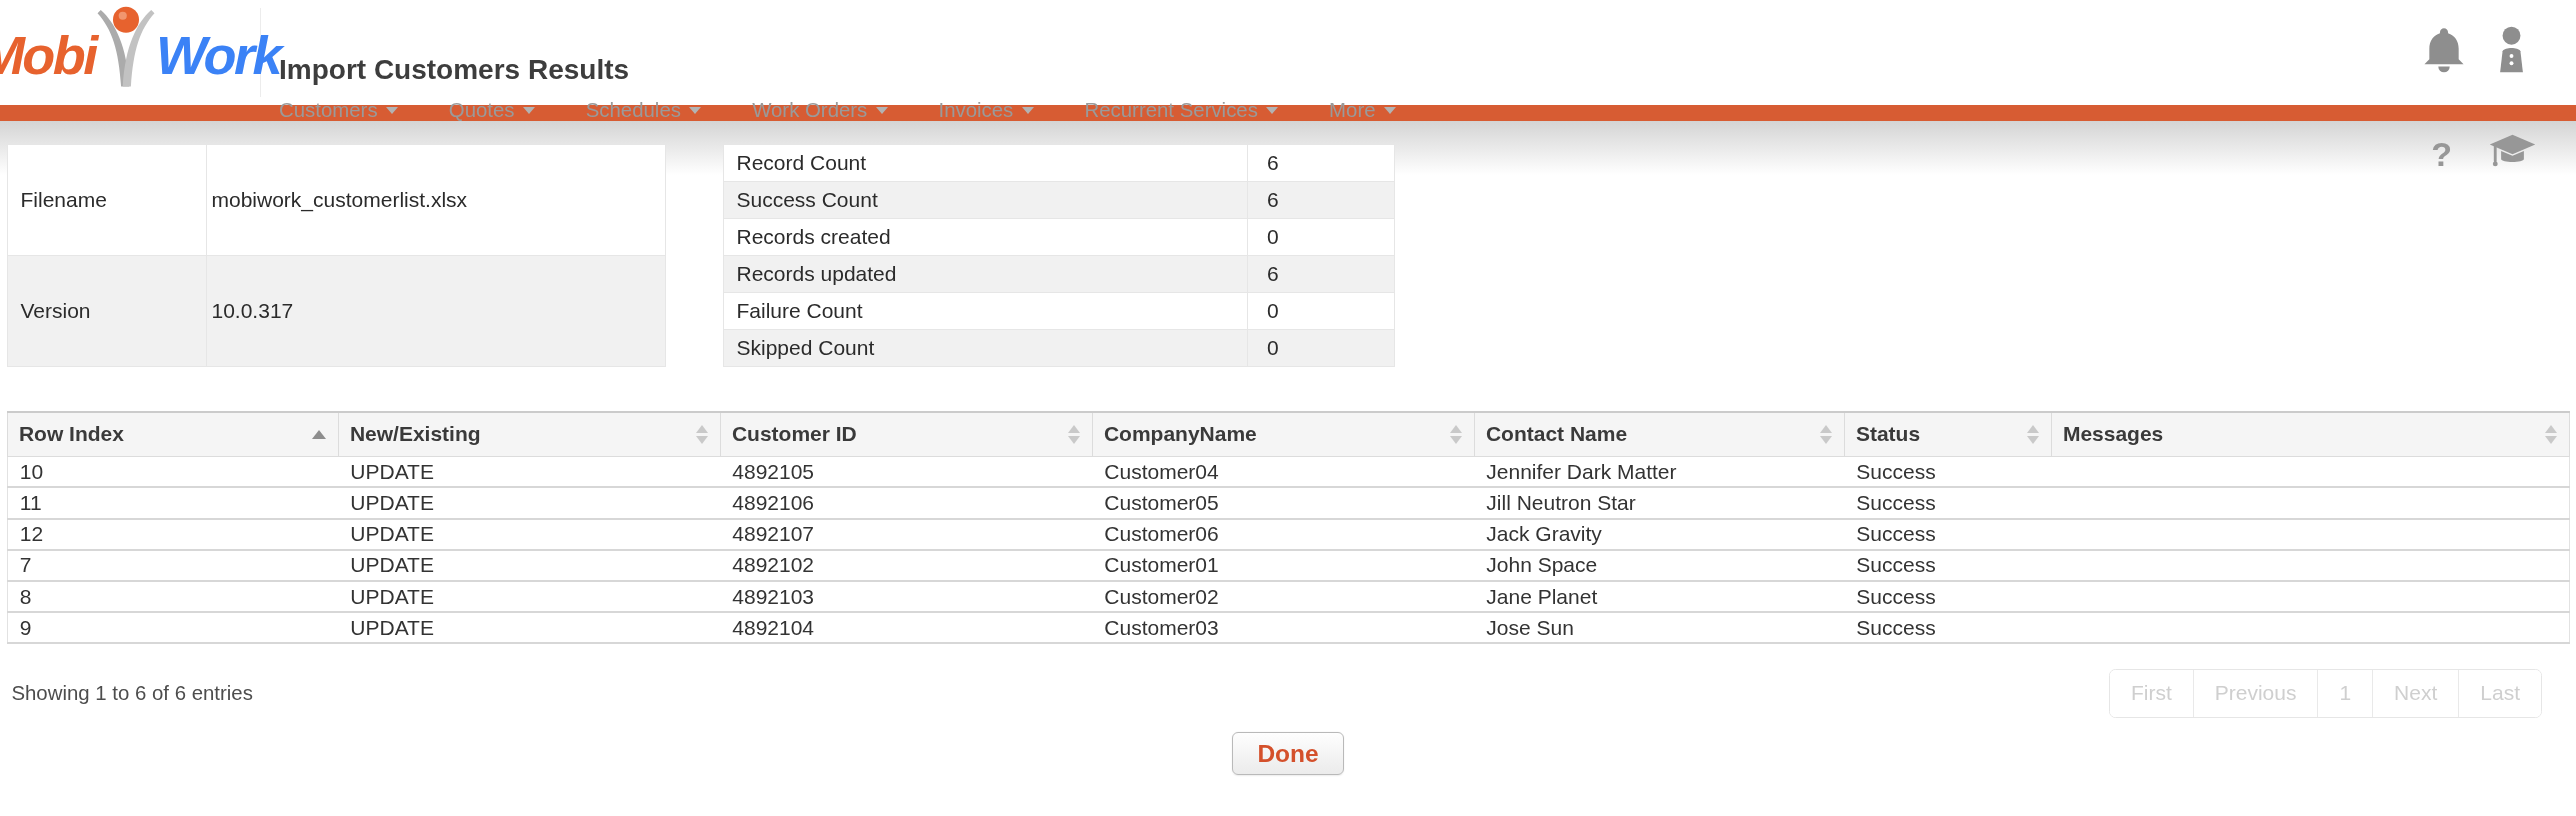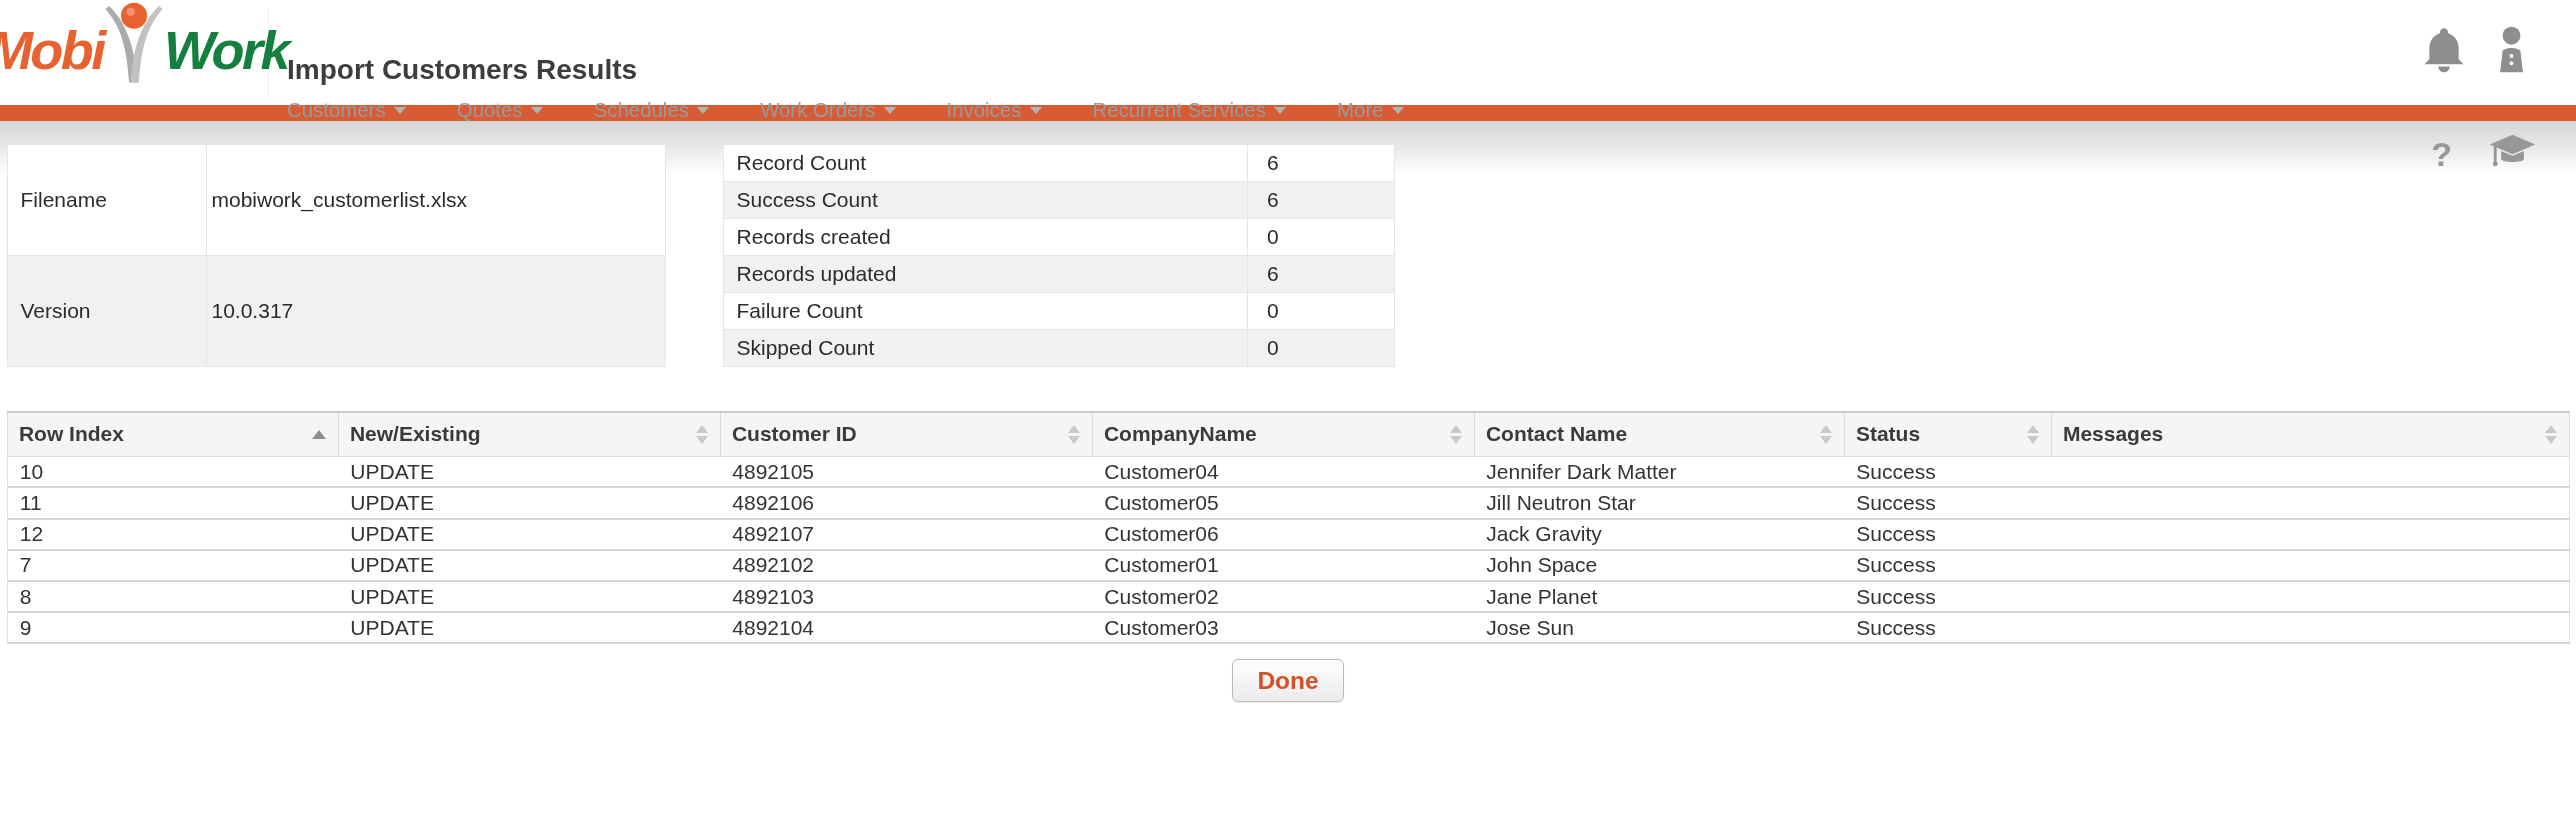--- a/index.html
+++ b/index.html
@@ -3,24 +3,24 @@
 <meta charset="utf-8">
 <style>
   html,body{margin:0;padding:0;}
   body{
     width:2576px;height:816px;overflow:hidden;background:#fff;
     font-family:"Liberation Sans","DejaVu Sans",sans-serif;
     -webkit-font-smoothing:antialiased;
   }
   
   .navbar{position:relative;height:105px;background:#fff;display:flex;align-items:stretch;}
-  .logo{width:260px;display:flex;align-items:flex-end;justify-content:center;border-right:1.6px solid #ececec;margin:8.2px 0;padding-left:8px;}
+  .logo{width:260px;display:flex;align-items:flex-start;justify-content:center;border-right:1.6px solid #ececec;margin:8.2px 0;}
   .logo-inner{display:flex;align-items:center;font-style:italic;font-weight:800;font-size:54px;letter-spacing:-2.5px;line-height:1;}
   .logo-mobi{color:#E7622E;}
-  .logo-work{color:#15803d;}
+  .logo-work{color:#3b82f6;}
   .logo-person{margin:0 -4.9px;position:relative;top:-3.3px;}
   .nav-main{padding:9.8px 0 0 18px;flex:1;margin-top:44px;}
   .page-title{font-size:28px;font-weight:bold;color:#3d3d3d;}
   .menu{margin-top:13px;display:flex;gap:51px;align-items:center;}
   .menu-item{font-size:20.4px;color:#9a9a9a;cursor:pointer;white-space:nowrap;display:flex;align-items:center;}
   .menu-caret{width:0;height:0;border-left:6.5px solid transparent;border-right:6.5px solid transparent;border-top:7.4px solid #b3b3b3;margin-left:8.2px;display:inline-block;}
   .nav-icons{position:absolute;top:24.5px;right:45px;display:flex;gap:26px;align-items:flex-start;}
   
   .orange-bar{height:16.4px;background:#D75C33;}
   
@@ -323,19 +323,29 @@
         <td>UPDATE</td>
         <td>4892104</td>
         <td>Customer03</td>
         <td>Jose Sun</td>
         <td>Success</td>
         <td></td>
       </tr>
     </tbody>
   </table>
 
+  <div class="table-footer">
+    <span class="showing">Showing 1 to 6 of 6 entries</span>
+    <div class="pagination">
+      <span class="page-btn">First</span>
+      <span class="page-btn">Previous</span>
+      <span class="page-btn">1</span>
+      <span class="page-btn">Next</span>
+      <span class="page-btn">Last</span>
+    </div>
+  </div>
 
   <div class="done-row">
     <button class="done-btn">Done</button>
   </div>
 
 </div>
 
 
 </body></html>

